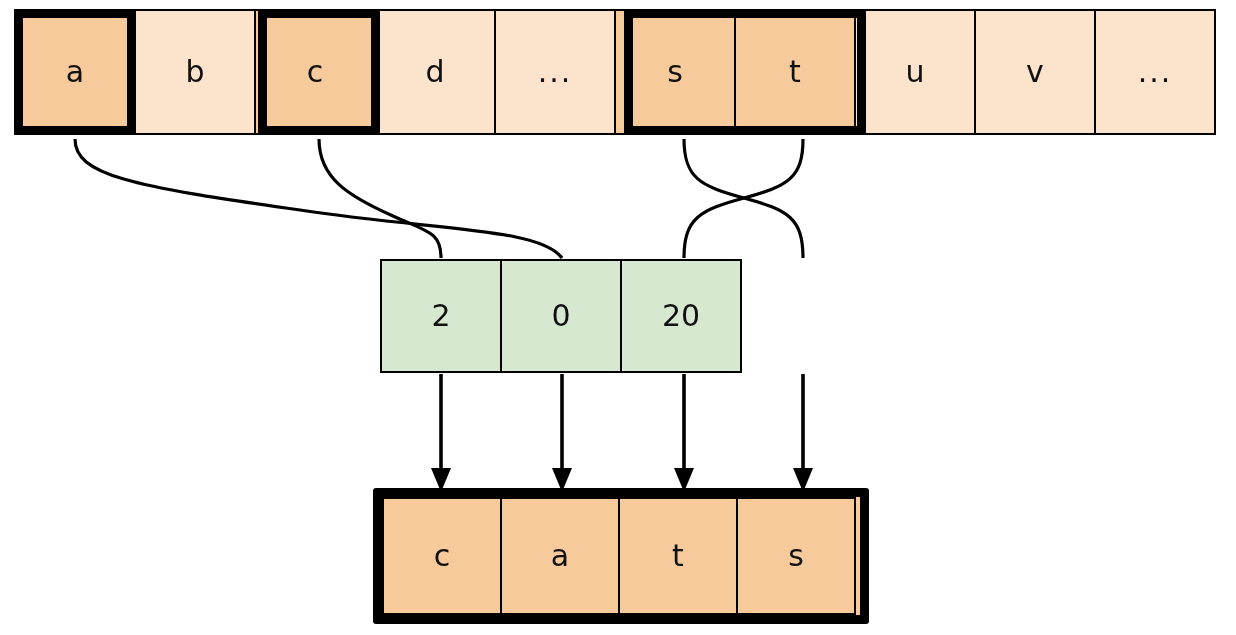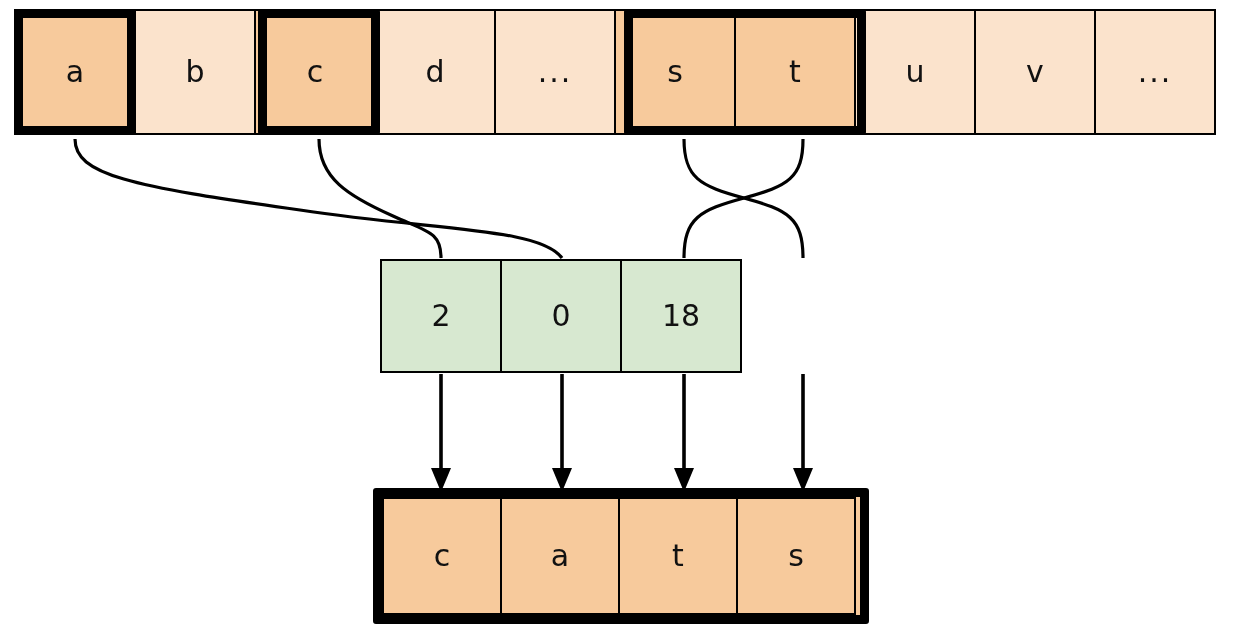--- a/index.html
+++ b/index.html
@@ -175,21 +175,21 @@
     <div class="cell ellipsis">...</div>
   </div>
 
   <div class="thick-outline" style="left:14px;  top:9px; width:122px; height:126px;"></div>
   <div class="thick-outline" style="left:258px; top:9px; width:122px; height:126px;"></div>
   <div class="thick-outline" style="left:624px; top:9px; width:242px; height:126px;"></div>
 
   <div class="cell-row" id="index-row">
     <div class="cell">2</div>
     <div class="cell">0</div>
-    <div class="cell">18</div>
+    <div class="cell">20</div>
   </div>
 
   <div id="result-row-wrap">
     <div class="cell-row" id="result-row">
       <div class="cell">c</div>
       <div class="cell">a</div>
       <div class="cell">t</div>
       <div class="cell">s</div>
     </div>
   </div>

